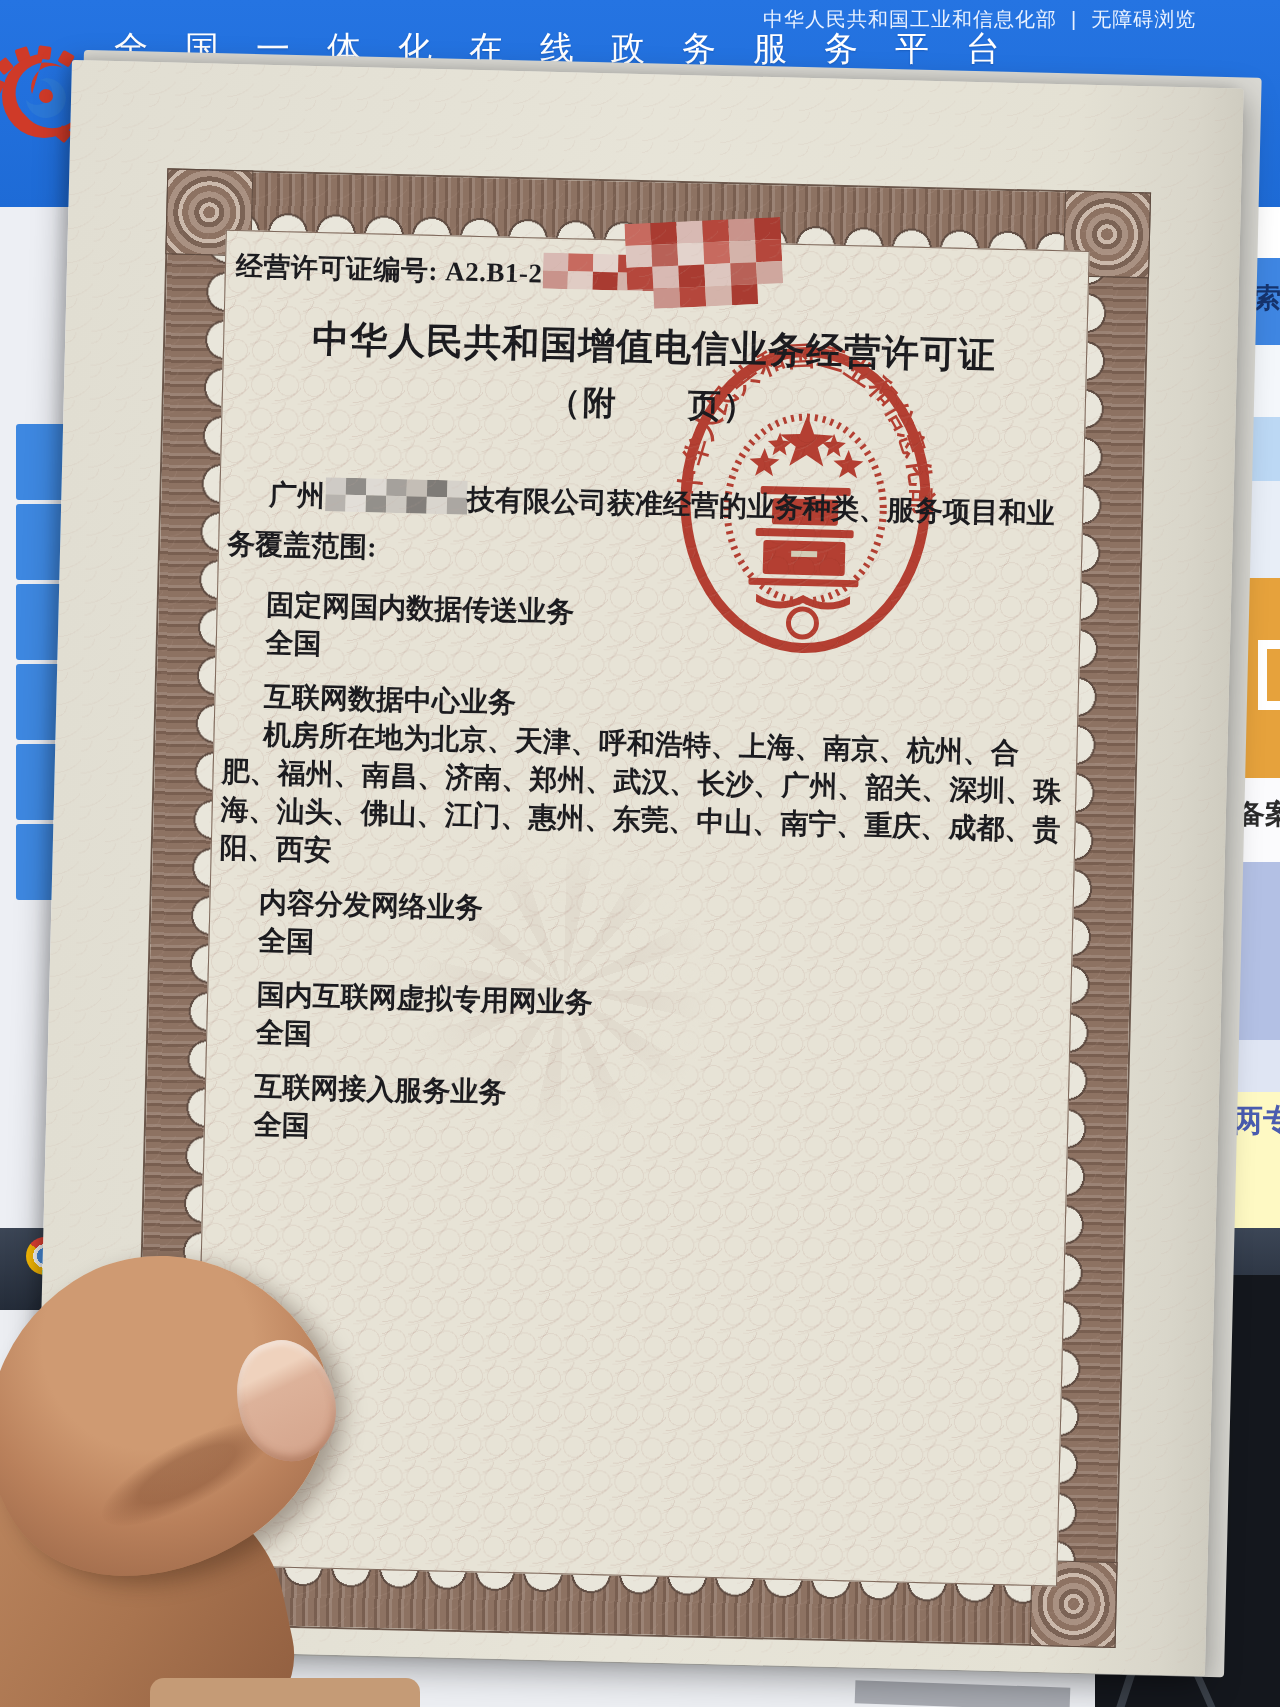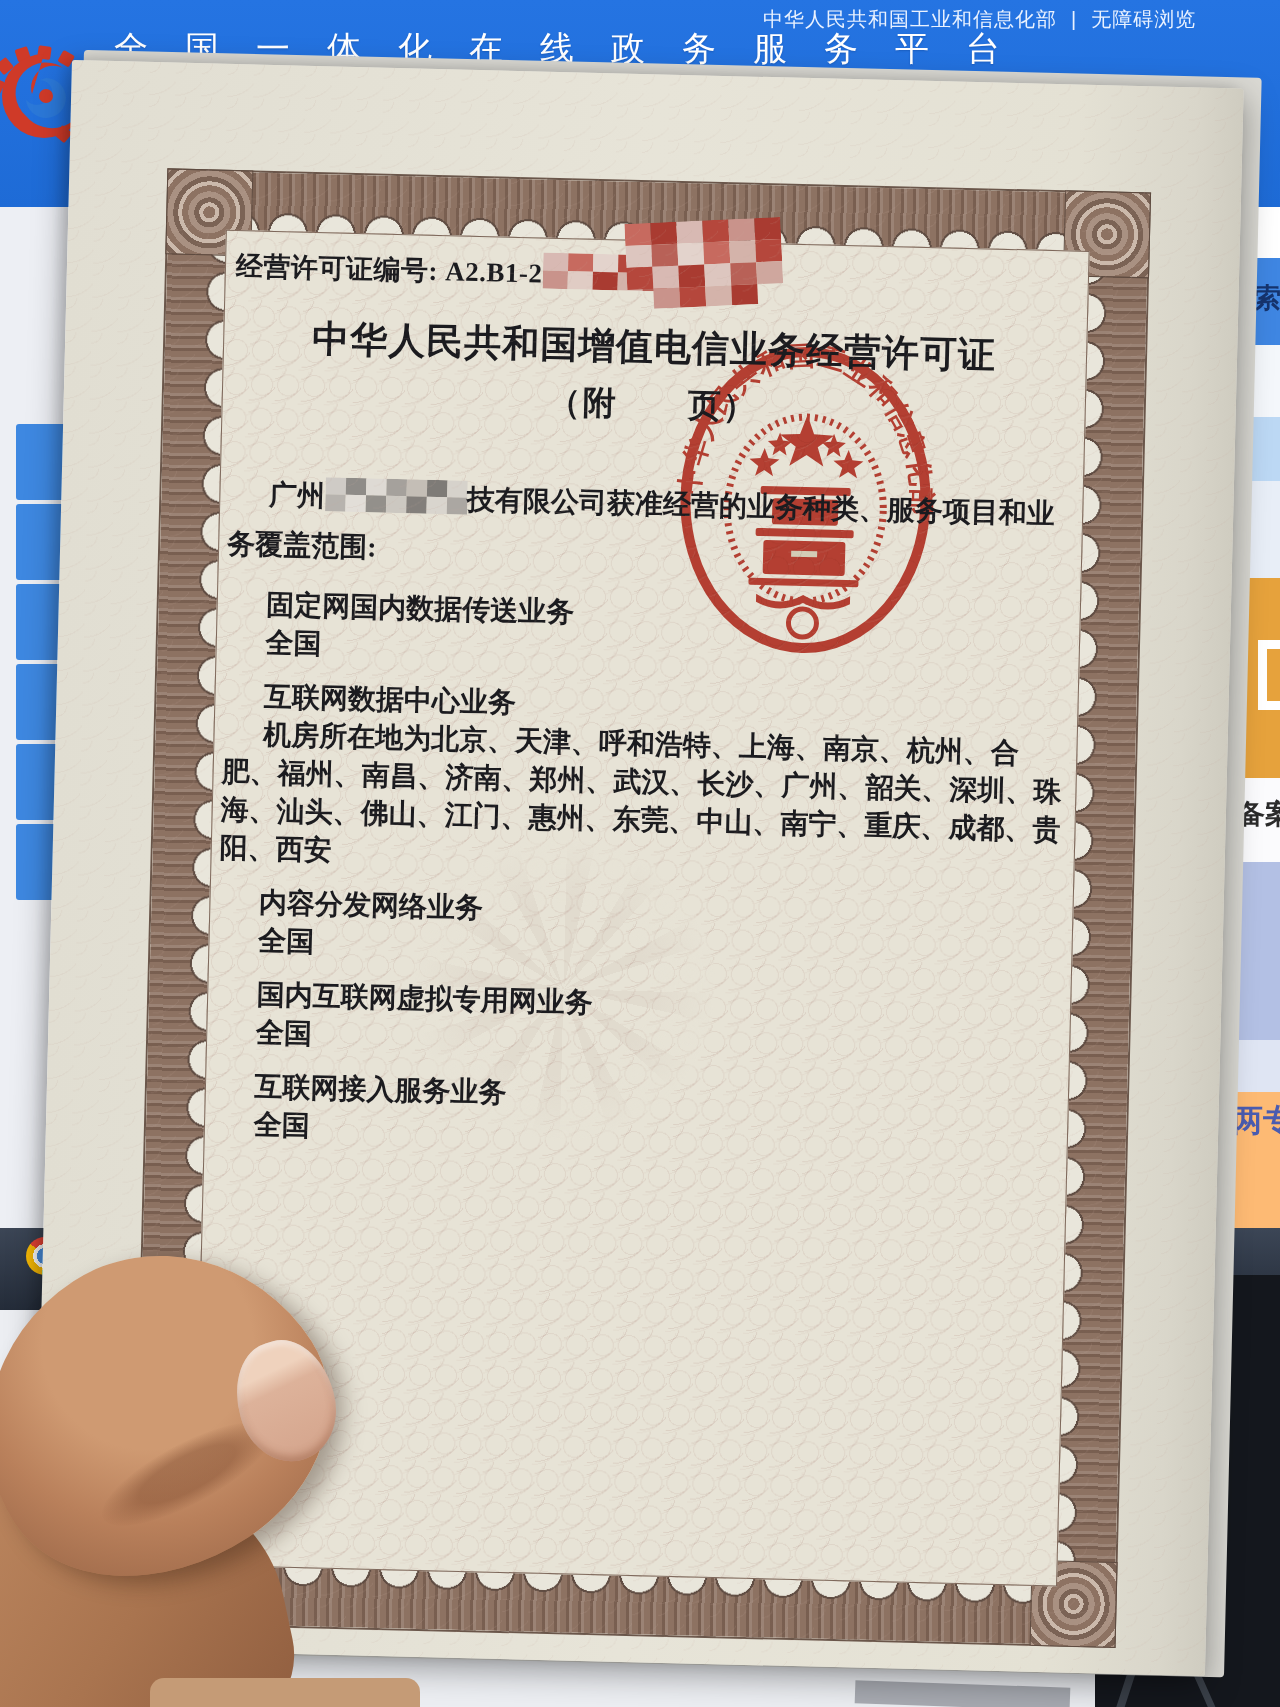--- a/index.html
+++ b/index.html
@@ -191,21 +191,21 @@
   <div class="rs" style="top:417px;height:64px;background:#bcd8f4;"></div>
   <div class="rs" style="top:481px;height:97px;background:#e8eef7;"></div>
   <div class="rs" style="top:578px;height:200px;background:#e6a23c;">
     <span style="position:absolute;left:28px;top:62px;width:38px;height:52px;border:9px solid #fff;border-right:none;"></span>
   </div>
   <div class="rs" style="top:778px;height:88px;background:#fbfbfd;">
     <span class="rs-txt" style="left:8px;top:18px;font-size:27px;color:#2b2b2b;">备案</span>
   </div>
   <div class="rs" style="top:862px;height:178px;background:#b3c0e4;"></div>
   <div class="rs" style="top:1040px;height:52px;background:#dfe5f3;"></div>
-  <div class="rs" style="top:1092px;height:146px;background:#fdba74;">
+  <div class="rs" style="top:1092px;height:146px;background:#fef9c3;">
     <span class="rs-txt" style="left:2px;top:8px;font-size:31px;color:#4a5cb0;">两专</span>
   </div>
 
   <div class="bezel"></div>
   <span class="chrome"></span>
   <div class="desk">
     <div class="cable" style="left:40px;top:260px;width:8px;height:230px;transform:rotate(18deg);"></div>
     <div class="cable" style="left:110px;top:330px;width:7px;height:190px;transform:rotate(-24deg);"></div>
   </div>
   <div class="darkbl"></div>

